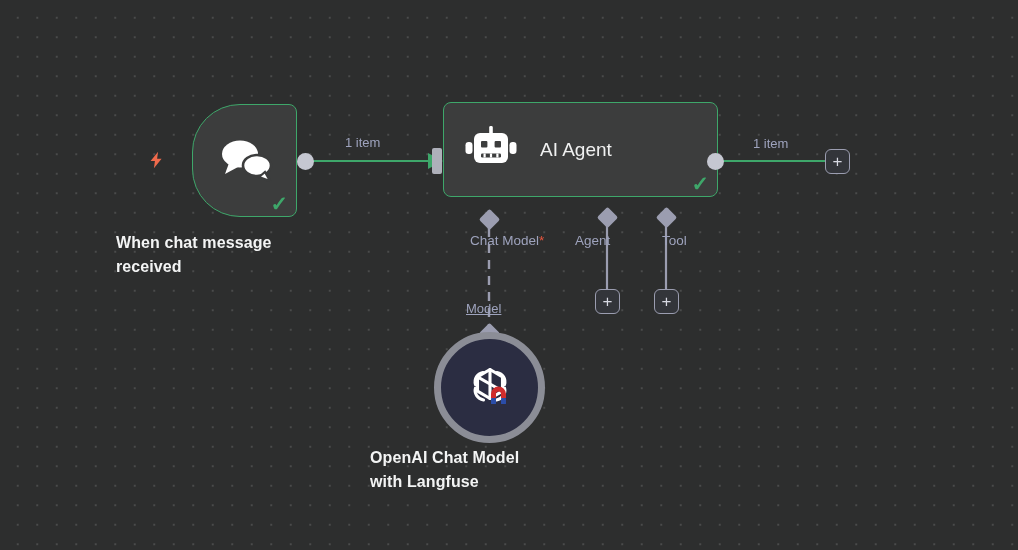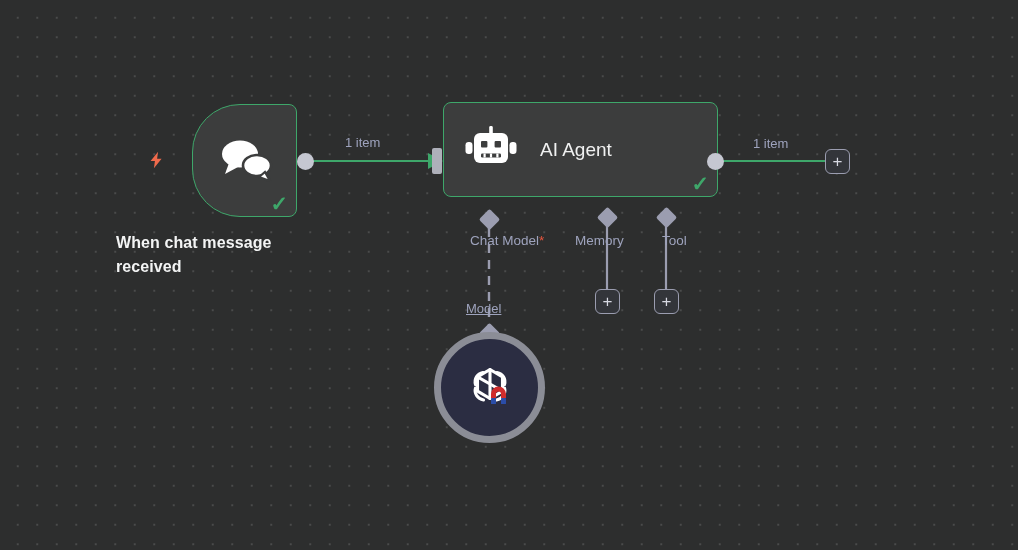--- a/index.html
+++ b/index.html
@@ -201,21 +201,21 @@
   <div class="conn-label" style="left:753px; top:136px;">1 item</div>
   <div class="plus-btn" style="left:825px; top:149px;">+</div>
 
   <div class="port-diamond" style="left:482px; top:212px;"></div>
   <div class="port-diamond" style="left:600px; top:210px;"></div>
   <div class="port-diamond" style="left:659px; top:210px;"></div>
 
   <div class="sub-label" style="left:470px; top:233px;">
     <span>Chat Model</span><span class="req-star">*</span>
   </div>
-  <div class="sub-label" style="left:575px; top:233px;">Memory</div>
+  <div class="sub-label" style="left:575px; top:233px;">Agent</div>
   <div class="sub-label" style="left:650px; top:233px;margin-left:12px;">Tool</div>
 
   <div class="plus-btn" style="left:595px; top:289px;">+</div>
   <div class="plus-btn" style="left:654px; top:289px;">+</div>
 
   <div class="conn-label" style="left:466px; top:301px;text-decoration:underline;">Model</div>
 
   <div class="port-diamond" style="left:482px; top:326px;"></div>
 
   <div id="openai-node">
@@ -229,14 +229,16 @@
         <path d="M13.5 28 C12 33.5 15.5 39 21.5 40"></path>
         <path d="M42.5 28 C44 33.5 40.5 39 34.5 40"></path>
       </g>
       <g>
         <path d="M29 34 a7.5 7.5 0 0 1 15 0 v4 h-5 v-4 a2.5 2.5 0 0 0 -5 0 v4 h-5 z" fill="#d02d2d"></path>
         <rect x="29" y="38" width="5" height="6" rx="0.6" fill="#2b4da8"></rect>
         <rect x="39" y="38" width="5" height="6" rx="0.6" fill="#2b4da8"></rect>
       </g>
     </svg>
   </div>
+  <div id="openai-title" class="node-title">OpenAI Chat Model
+with Langfuse</div>
 
 </div>
 
 </body></html>

